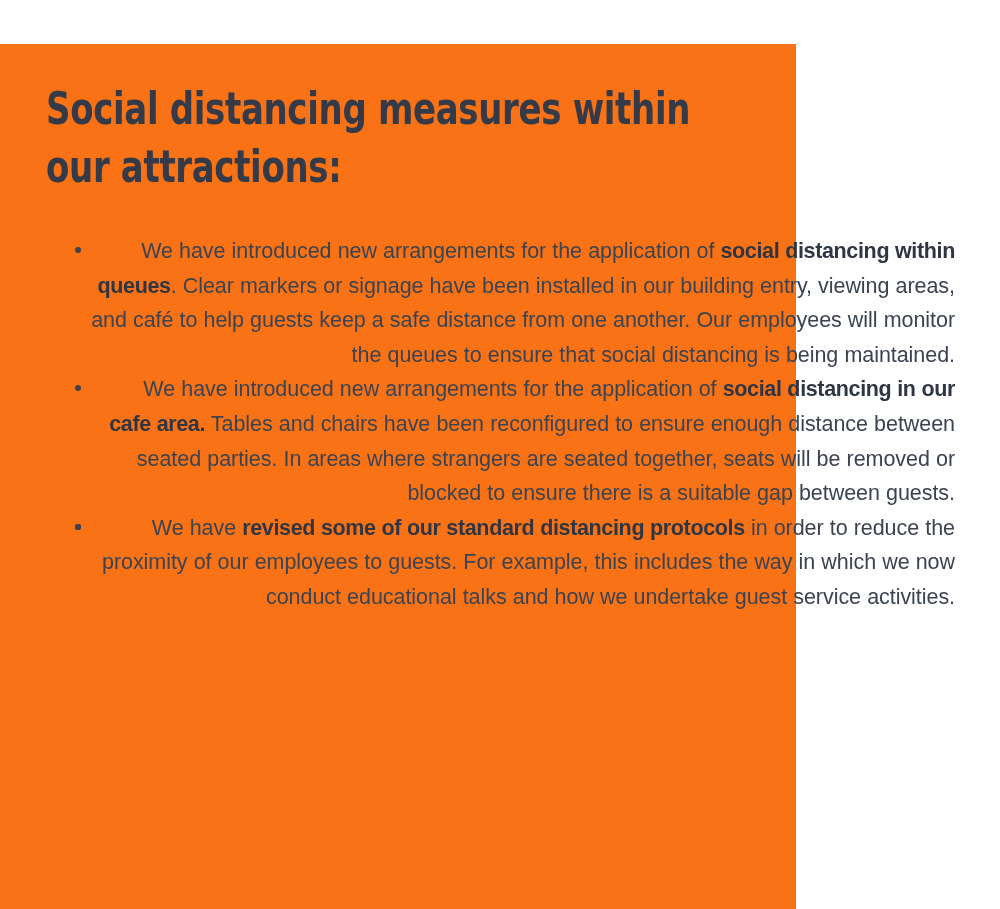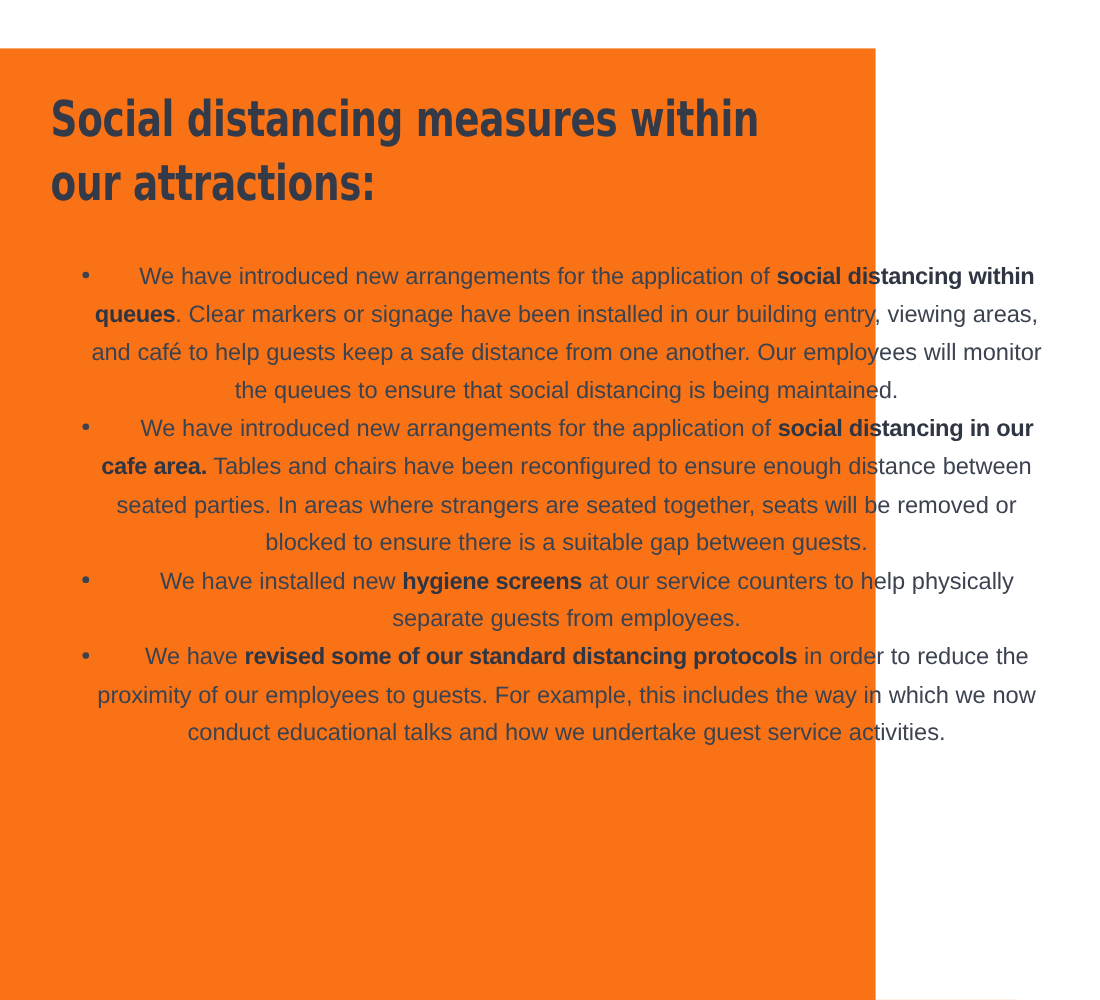--- a/index.html
+++ b/index.html
@@ -48,21 +48,21 @@
   }
   .bullet-item {
     position: relative;
     margin: 0 0 0 0;
     padding: 0 45px 0 75px;
     color: #3c4350;
     font-family: "Liberation Sans", sans-serif;
     font-size: 21.5px;
     line-height: 34.6px;
     letter-spacing: -0.05px;
-    text-align: center;
+    text-align: right;
     word-spacing: 0.2px;
   }
   .bullet-dot {
     position: absolute;
     left: 75px;
     top: 13px;
     width: 6px;
     height: 6px;
     border-radius: 50%;
     background: #3c4350;
@@ -91,21 +91,20 @@
       </li>
       <li class="bullet-item">
         <span class="bullet-dot"></span>
         <span class="bullet-text"><span>We have introduced new arrangements for the application of </span><b>social distancing in our cafe area.</b><span> Tables and chairs have been reconfigured to ensure enough distance between seated parties. In areas where strangers are seated together, seats will be removed or blocked to ensure there is a suitable gap between guests.</span></span>
       </li>
       <li class="bullet-item">
         <span class="bullet-dot"></span>
       </li>
       <li class="bullet-item">
         <span class="bullet-dot"></span>
-        <span class="bullet-text"><span>We have installed new </span><b>hygiene screens</b><span> at our service counters to help physically separate guests from employees.</span></span>
       </li>
       <li class="bullet-item">
         <span class="bullet-dot"></span>
         <span class="bullet-text"><span>We have </span><b>revised some of our standard distancing protocols</b><span> in order to reduce the proximity of our employees to guests. For example, this includes the way in which we now conduct educational talks and how we undertake guest service activities.</span></span>
       </li>
     </ul>
 
 </div>
 
 </body></html>

